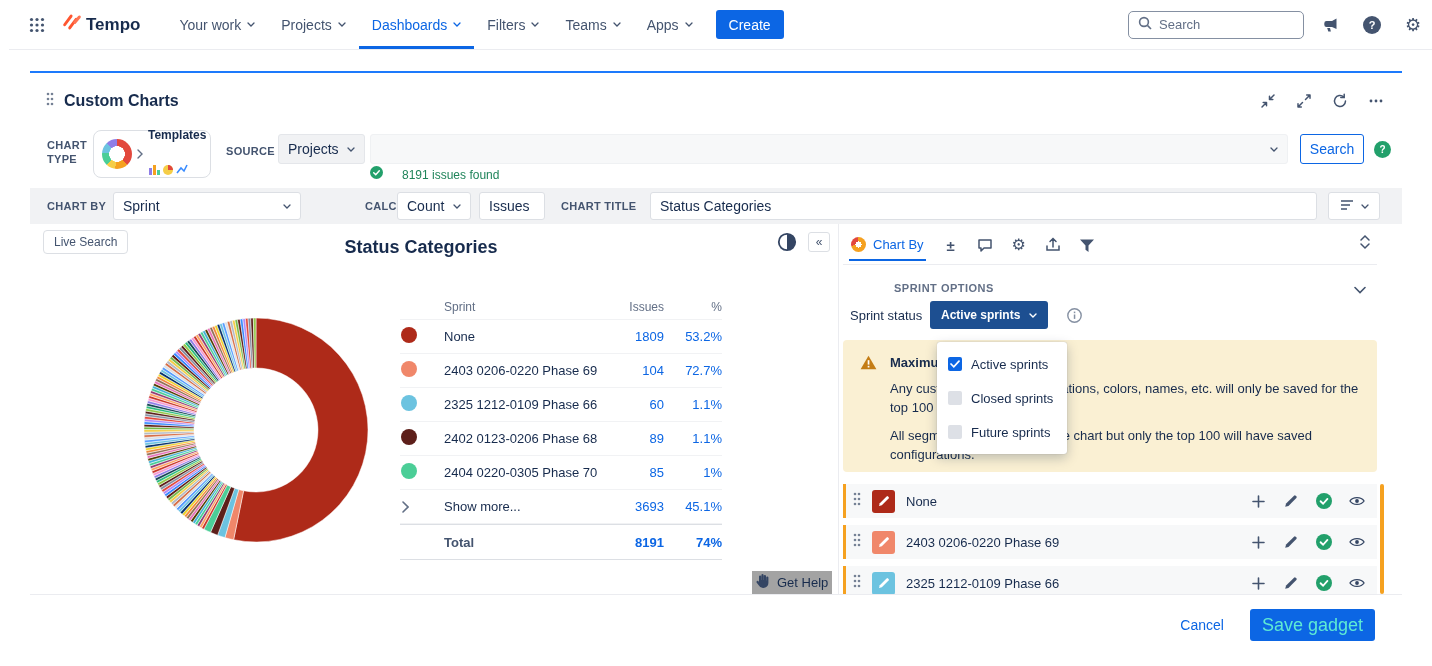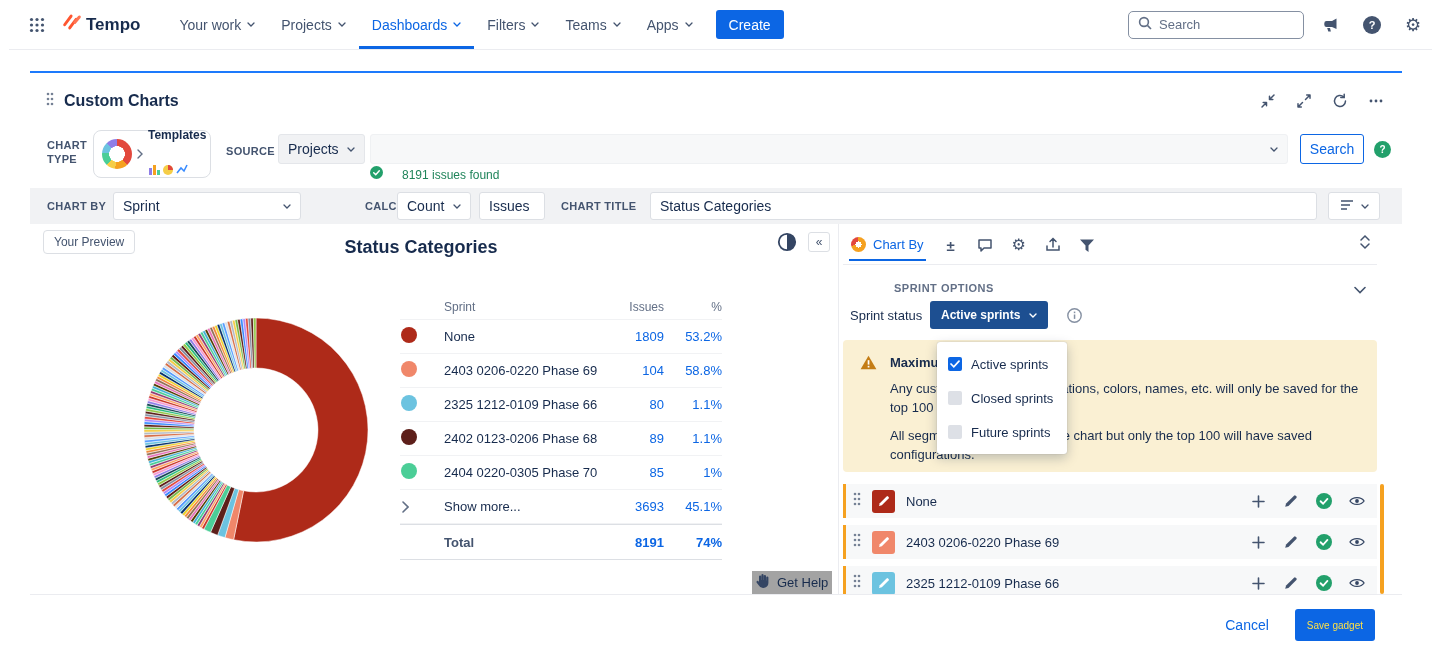--- a/index.html
+++ b/index.html
@@ -122,21 +122,21 @@
   .segsq { width:23px; height:23px; border-radius:3px; display:flex; align-items:center; justify-content:center; flex:none; cursor:pointer; }
   .seglabel { font-size:13px; color:#172B4D; flex:1; }
   .segicons { display:flex; align-items:center; gap:17px; }
   .segicons .sicon { width:16px; height:16px; }
   .sscroll { position:absolute; left:537px; top:260px; width:4px; height:110px; background:#F5A120; border-radius:2px; cursor:pointer; }
 
   
   .pfoot { position:absolute; left:0; top:521px; width:1372px; height:74px; border-top:1px solid #EBECF0; background:#fff;
            display:flex; justify-content:flex-end; align-items:flex-start; gap:26px; padding:14px 27px 0 0; }
   .cancel-link { color:#0C66E4; font-size:14px; font-weight:500; line-height:32px; cursor:pointer; }
-  .save-btn { height:32px; padding:0 12px; background:#0C66E4; color:#fde047; border-radius:3px; border:none; font-size:10px;
+  .save-btn { height:32px; padding:0 12px; background:#0C66E4; color:#5eead4; border-radius:3px; border:none; font-size:18px;
               font-weight:500; font-family:inherit; cursor:pointer; }
 </style>
 </head>
 <body>
 
 <div class="stage">
 
   <header class="topnav">
     <div class="nav-left">
       <span class="ibtn">
@@ -339,21 +339,21 @@
         <span><svg width="14" height="12" viewBox="0 0 14 12" stroke="#44546F" stroke-width="1.6">
               <path d="M1 2 h12 M1 6 h9 M1 10 h6"></path>
             </svg></span>
         <svg width="8" height="5" viewBox="0 0 8 5">
             <path d="M1 1l3 3 3-3" fill="none" stroke="#44546F" stroke-width="1.3" stroke-linecap="round"></path>
           </svg>
       </div>
     </div>
 
     <div class="content">
-      <span class="live-chip">Your Preview</span>
+      <span class="live-chip">Live Search</span>
       <div class="ctitle">Status Categories</div>
       <span class="contrast-btn"><svg width="20" height="20" viewBox="0 0 20 20">
             <circle cx="10" cy="10" r="8.2" fill="none" stroke="#344563" stroke-width="1.8"></circle>
             <path d="M10 1.8 A8.2 8.2 0 0 1 10 18.2 Z" fill="#344563"></path>
           </svg></span>
       <span class="collapse-left-btn">«</span>
 
       <svg class="donut" width="232" height="232" viewBox="0 0 232 232">
           <path d="M 116.00 4.00 A 112 112 0 1 1 93.60 225.74 L 103.60 176.75 A 62 62 0 1 0 116.00 54.00 Z" fill="#AE2A19" stroke="#ffffff" stroke-width="0.5"></path>
           <path d="M 93.60 225.74 A 112 112 0 0 1 84.93 223.60 L 98.80 175.57 A 62 62 0 0 0 103.60 176.75 Z" fill="#F0876A" stroke="#ffffff" stroke-width="0.5"></path>
@@ -484,26 +484,26 @@
         <div class="trow">
           <span class="c-dot"><i class="dot" style="background: rgb(174, 42, 25);"></i></span>
           <span class="c-name">None</span>
           <span class="c-num">1809</span>
           <span class="c-pct">53.2%</span>
         </div>
         <div class="trow">
           <span class="c-dot"><i class="dot" style="background: rgb(240, 135, 106);"></i></span>
           <span class="c-name">2403 0206-0220 Phase 69</span>
           <span class="c-num">104</span>
-          <span class="c-pct">58.8%</span>
+          <span class="c-pct">72.7%</span>
         </div>
         <div class="trow">
           <span class="c-dot"><i class="dot" style="background: rgb(108, 195, 224);"></i></span>
           <span class="c-name">2325 1212-0109 Phase 66</span>
-          <span class="c-num">80</span>
+          <span class="c-num">60</span>
           <span class="c-pct">1.1%</span>
         </div>
         <div class="trow">
           <span class="c-dot"><i class="dot" style="background: rgb(93, 31, 26);"></i></span>
           <span class="c-name">2402 0123-0206 Phase 68</span>
           <span class="c-num">89</span>
           <span class="c-pct">1.1%</span>
         </div>
         <div class="trow">
           <span class="c-dot"><i class="dot" style="background: rgb(75, 206, 151);"></i></span>

